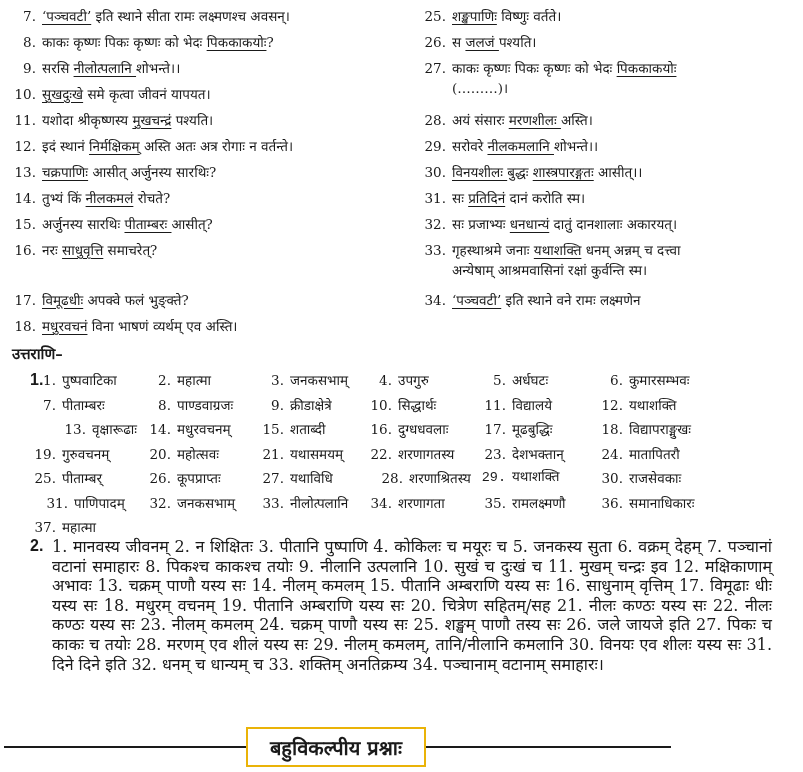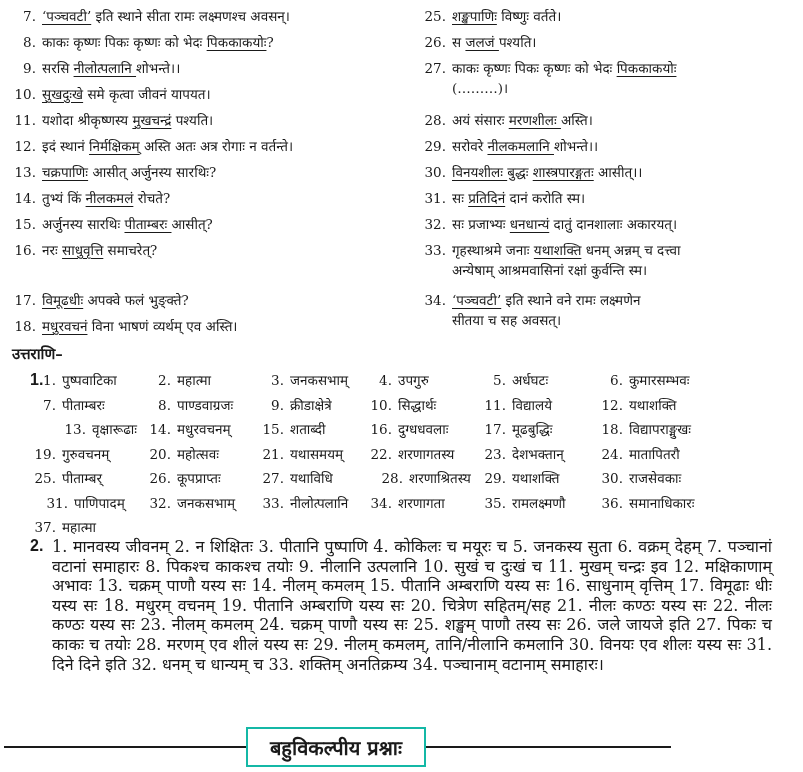--- a/index.html
+++ b/index.html
@@ -13,21 +13,21 @@
   .q .cont { display: block; padding-left: 32px; }
   .u { text-decoration: underline; text-underline-offset: 3px; }
   .heading { position: absolute; left: 12px; top: 343px; font-weight: bold; font-size: 15px; }
   .sec-num { position: absolute; font-weight: bold; font-family: "Liberation Sans", sans-serif; font-size: 16px; }
   .ans { position: absolute; white-space: nowrap; line-height: 20px; font-size: 13.5px; }
   .ans .n { display: inline-block; width: 26px; text-align: right; margin-right: 6px; }
   .para { position: absolute; left: 52px; top: 537px; width: 720px; line-height: 19.6px; font-size: 16px; text-align: justify; }
   .rule { position: absolute; height: 2px; background: #1a1a1a; top: 746px; }
   .mcq-box {
     position: absolute; left: 246px; top: 727px; width: 180px; height: 40px;
-    border: 2px solid #14b8a6; box-sizing: border-box;
+    border: 2px solid #eab308; box-sizing: border-box;
     display: flex; align-items: center; justify-content: center;
     font-weight: bold; font-size: 20px;
   }
 </style>
 </head>
 <body>
 
 <div id="q-left">
     <div class="q" style="left: 10px; top: 6px;"><span class="num">7.</span><span class="u">‘पञ्चवटी’</span><span> इति स्थाने सीता रामः लक्ष्मणश्च अवसन्।</span></div>
     <div class="q" style="left: 10px; top: 32px;"><span class="num">8.</span><span>काकः कृष्णः पिकः कृष्णः को भेदः </span><span class="u">पिककाकयोः</span><span>?</span></div>
@@ -45,21 +45,21 @@
 <div id="q-right">
     <div class="q" style="left: 420px; top: 6px;"><span class="num">25.</span><span class="u">शङ्खपाणिः</span><span> विष्णुः वर्तते।</span></div>
     <div class="q" style="left: 420px; top: 32px;"><span class="num">26.</span><span>स </span><span class="u">जलजं </span><span>पश्यति।</span></div>
     <div class="q" style="left: 420px; top: 58px;"><span class="num">27.</span><span>काकः कृष्णः पिकः कृष्णः को भेदः </span><span class="u">पिककाकयोः</span><span class="cont">(………)।</span></div>
     <div class="q" style="left: 420px; top: 110px;"><span class="num">28.</span><span>अयं संसारः </span><span class="u">मरणशीलः </span><span>अस्ति।</span></div>
     <div class="q" style="left: 420px; top: 136px;"><span class="num">29.</span><span>सरोवरे </span><span class="u">नीलकमलानि </span><span>शोभन्ते।।</span></div>
     <div class="q" style="left: 420px; top: 162px;"><span class="num">30.</span><span class="u">विनयशीलः </span><span>बुद्धः </span><span class="u">शास्त्रपारङ्गतः</span><span> आसीत्।।</span></div>
     <div class="q" style="left: 420px; top: 188px;"><span class="num">31.</span><span>सः </span><span class="u">प्रतिदिनं</span><span> दानं करोति स्म।</span></div>
     <div class="q" style="left: 420px; top: 214px;"><span class="num">32.</span><span>सः प्रजाभ्यः </span><span class="u">धनधान्यं</span><span> दातुं दानशालाः अकारयत्।</span></div>
     <div class="q" style="left: 420px; top: 240px;"><span class="num">33.</span><span>गृहस्थाश्रमे जनाः </span><span class="u">यथाशक्ति</span><span> धनम् अन्नम् च दत्त्वा</span><span class="cont">अन्येषाम् आश्रमवासिनां रक्षां कुर्वन्ति स्म।</span></div>
-    <div class="q" style="left: 420px; top: 290px;"><span class="num">34.</span><span class="u">‘पञ्चवटी’</span><span> इति स्थाने वने रामः लक्ष्मणेन</span><span class="cont">सीतया च सह अवसत्।</span></div>
+    <div class="q" style="left: 420px; top: 290px;"><span class="num">34.</span><span class="u">‘पञ्चवटी’</span><span> इति स्थाने वने रामः लक्ष्मणेन</span></div>
   </div>
 
 <div class="heading">उत्तराणि–</div>
 
 <div class="sec-num" style="left:30px; top:371px;">1.</div>
 <div id="sec1">
     <div class="ans" style="left: 30px; top: 370px;"><span class="n">1.</span><span>पुष्पवाटिका</span></div>
     <div class="ans" style="left: 145px; top: 370px;"><span class="n">2.</span><span>महात्मा</span></div>
     <div class="ans" style="left: 258px; top: 370px;"><span class="n">3.</span><span>जनकसभाम्</span></div>
     <div class="ans" style="left: 366px; top: 370px;"><span class="n">4.</span><span>उपगुरु</span></div>
@@ -80,21 +80,21 @@
     <div class="ans" style="left: 30px; top: 443.5px;"><span class="n">19.</span><span>गुरुवचनम्</span></div>
     <div class="ans" style="left: 145px; top: 443.5px;"><span class="n">20.</span><span>महोत्सवः</span></div>
     <div class="ans" style="left: 258px; top: 443.5px;"><span class="n">21.</span><span>यथासमयम्</span></div>
     <div class="ans" style="left: 366px; top: 443.5px;"><span class="n">22.</span><span>शरणागतस्य</span></div>
     <div class="ans" style="left: 480px; top: 443.5px;"><span class="n">23.</span><span>देशभक्तान्</span></div>
     <div class="ans" style="left: 597px; top: 443.5px;"><span class="n">24.</span><span>मातापितरौ</span></div>
     <div class="ans" style="left: 30px; top: 468px;"><span class="n">25.</span><span>पीताम्बर्</span></div>
     <div class="ans" style="left: 145px; top: 468px;"><span class="n">26.</span><span>कूपप्राप्तः</span></div>
     <div class="ans" style="left: 258px; top: 468px;"><span class="n">27.</span><span>यथाविधि</span></div>
     <div class="ans" style="left: 366px; top: 468px; margin-left: 11px;"><span class="n">28.</span><span>शरणाश्रितस्य</span></div>
-    <div class="ans" style="left: 480px; top: 468px;"><span class="n">29.</span><span>यथाशक्ति</span></div>
+    <div class="ans" style="left: 480px; top: 468px; font-family: Liberation Mono, monospace;"><span class="n">29.</span><span>यथाशक्ति</span></div>
     <div class="ans" style="left: 597px; top: 468px;"><span class="n">30.</span><span>राजसेवकाः</span></div>
     <div class="ans" style="left: 30px; top: 492.5px; margin-left: 12px;"><span class="n">31.</span><span>पाणिपादम्</span></div>
     <div class="ans" style="left: 145px; top: 492.5px;"><span class="n">32.</span><span>जनकसभाम्</span></div>
     <div class="ans" style="left: 258px; top: 492.5px;"><span class="n">33.</span><span>नीलोत्पलानि</span></div>
     <div class="ans" style="left: 366px; top: 492.5px;"><span class="n">34.</span><span>शरणागता</span></div>
     <div class="ans" style="left: 480px; top: 492.5px;"><span class="n">35.</span><span>रामलक्ष्मणौ</span></div>
     <div class="ans" style="left: 597px; top: 492.5px;"><span class="n">36.</span><span>समानाधिकारः</span></div>
     <div class="ans" style="left: 30px; top: 517px;"><span class="n">37.</span><span>महात्मा</span></div>
   </div>
 

